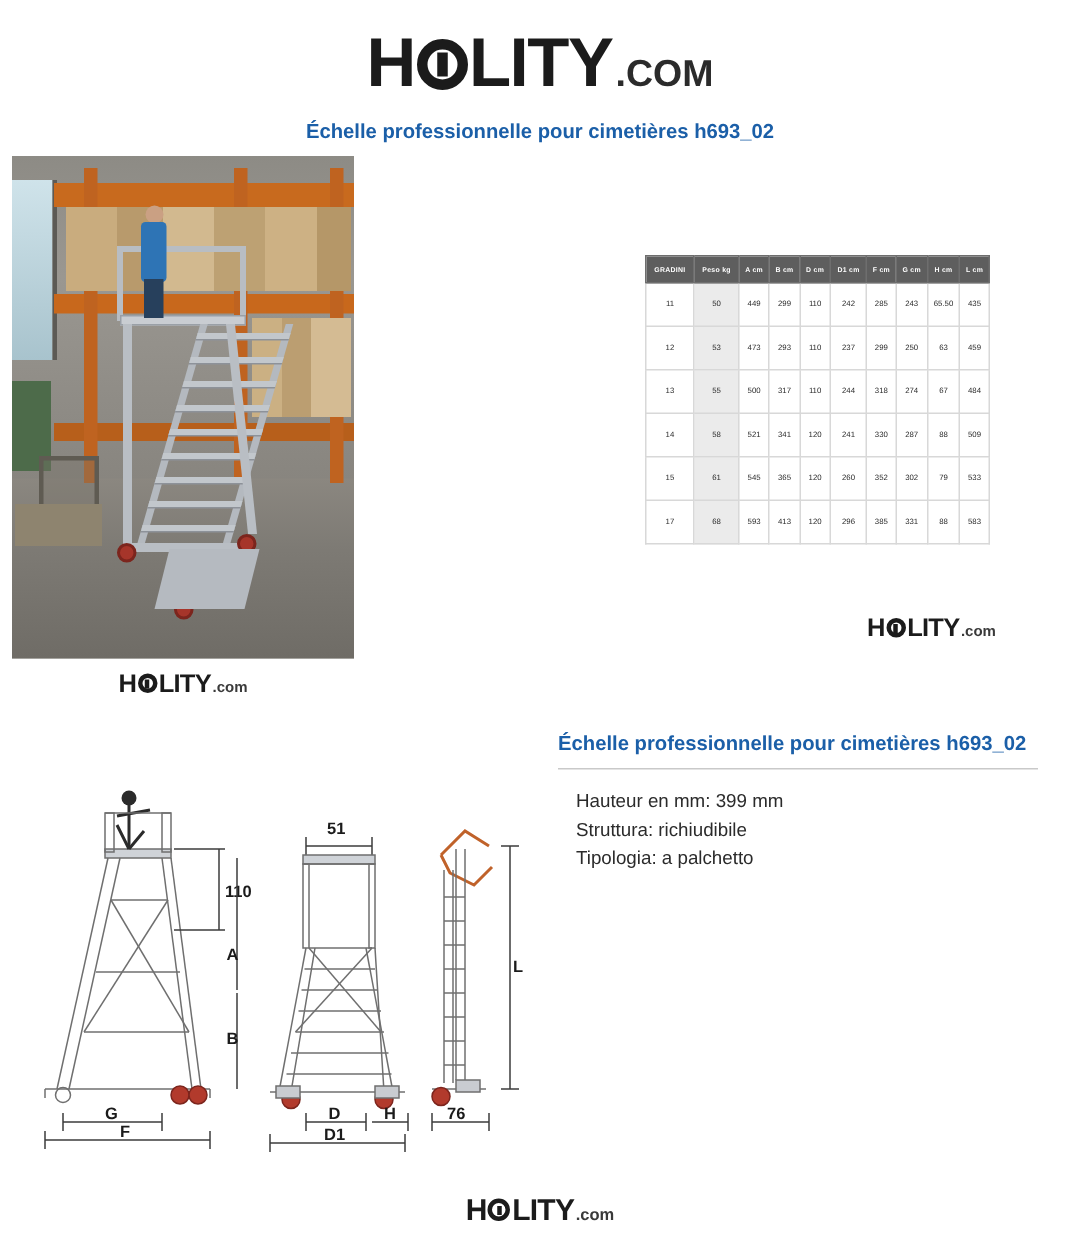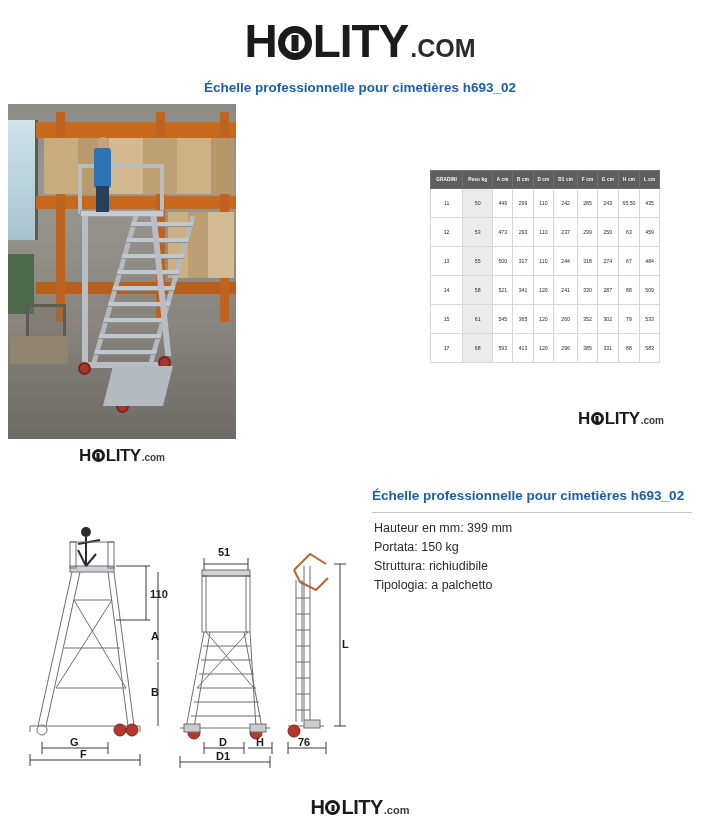--- a/index.html
+++ b/index.html
@@ -316,21 +316,21 @@
     line-height: 17px;
     margin-bottom: 8px;
   }
   .info-divider {
     border: 0;
     border-top: 1px solid #c9c9c9;
     margin: 4px 0 6px 0;
   }
   .info-list {
     list-style: none;
-    margin: 2px;
+    margin: 12px;
     padding: 0;
     color: #2b2b2b;
     font-size: 12.5px;
     line-height: 19px;
   }
 
   
   .drawing {
     position: absolute;
     left: 8px;
@@ -525,21 +525,20 @@
       <span class="big">LITY</span>
       <span class="dotcom">.com</span>
     </div>
   </div>
 
   <div class="info-block">
     <div class="info-title">Échelle professionnelle pour cimetières h693_02</div>
     <hr class="info-divider">
     <ul class="info-list">
       <li>Hauteur en mm: 399 mm</li>
-      <li>Portata: 150 kg</li>
       <li>Struttura: richiudibile</li>
       <li>Tipologia: a palchetto</li>
     </ul>
   </div>
 
   <div class="drawing">
     <svg width="350" height="265" viewBox="0 0 350 265">
       <g stroke="#6f6f6f" stroke-width="1" fill="none" font-family="Liberation Sans, sans-serif" font-size="9">
 
         <g>

